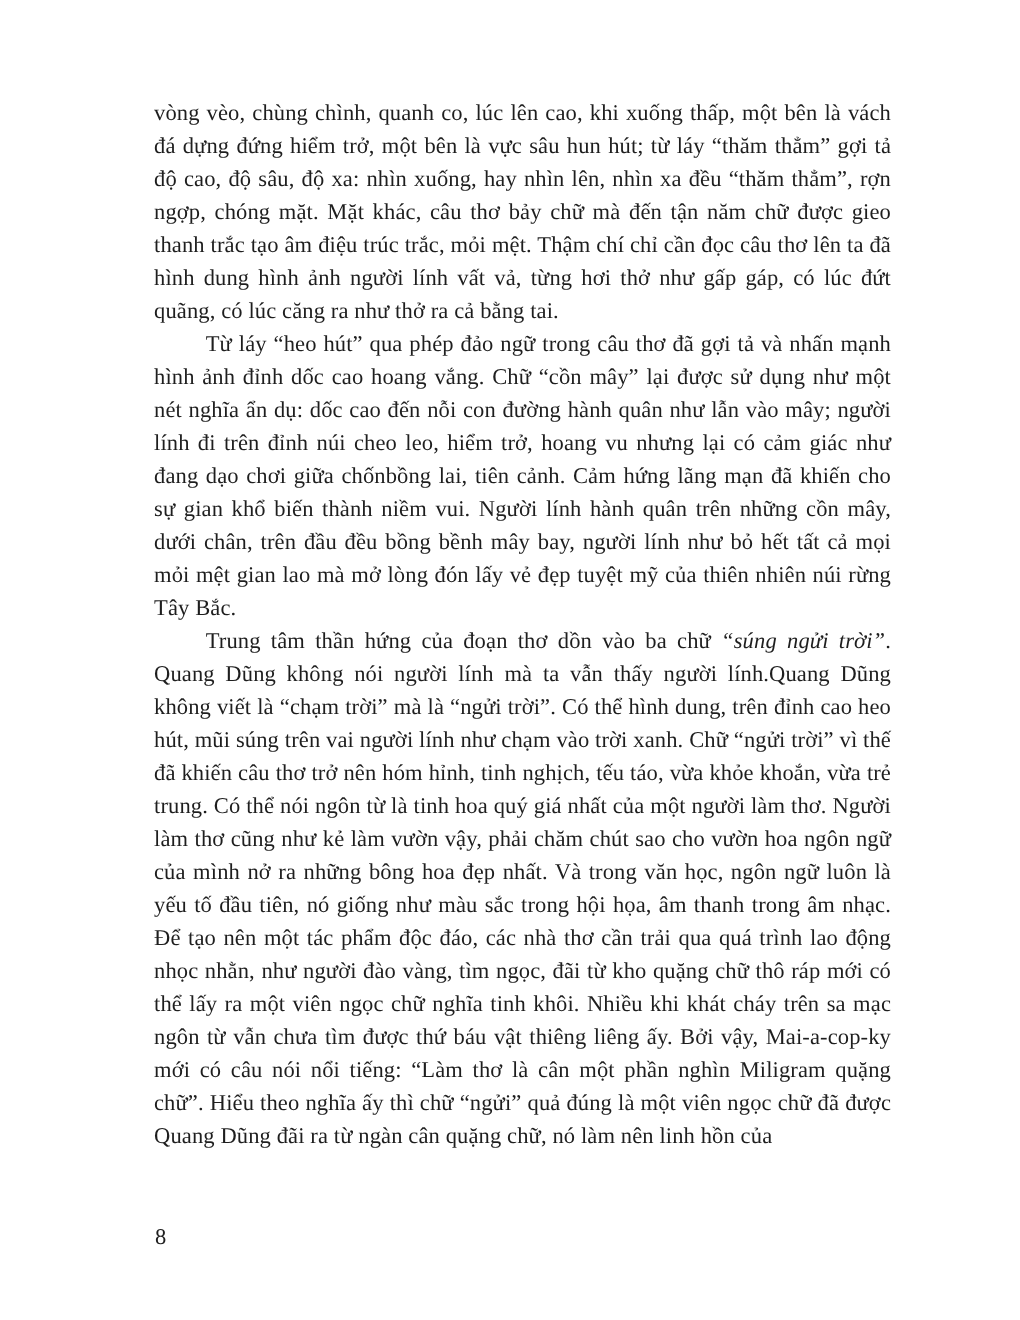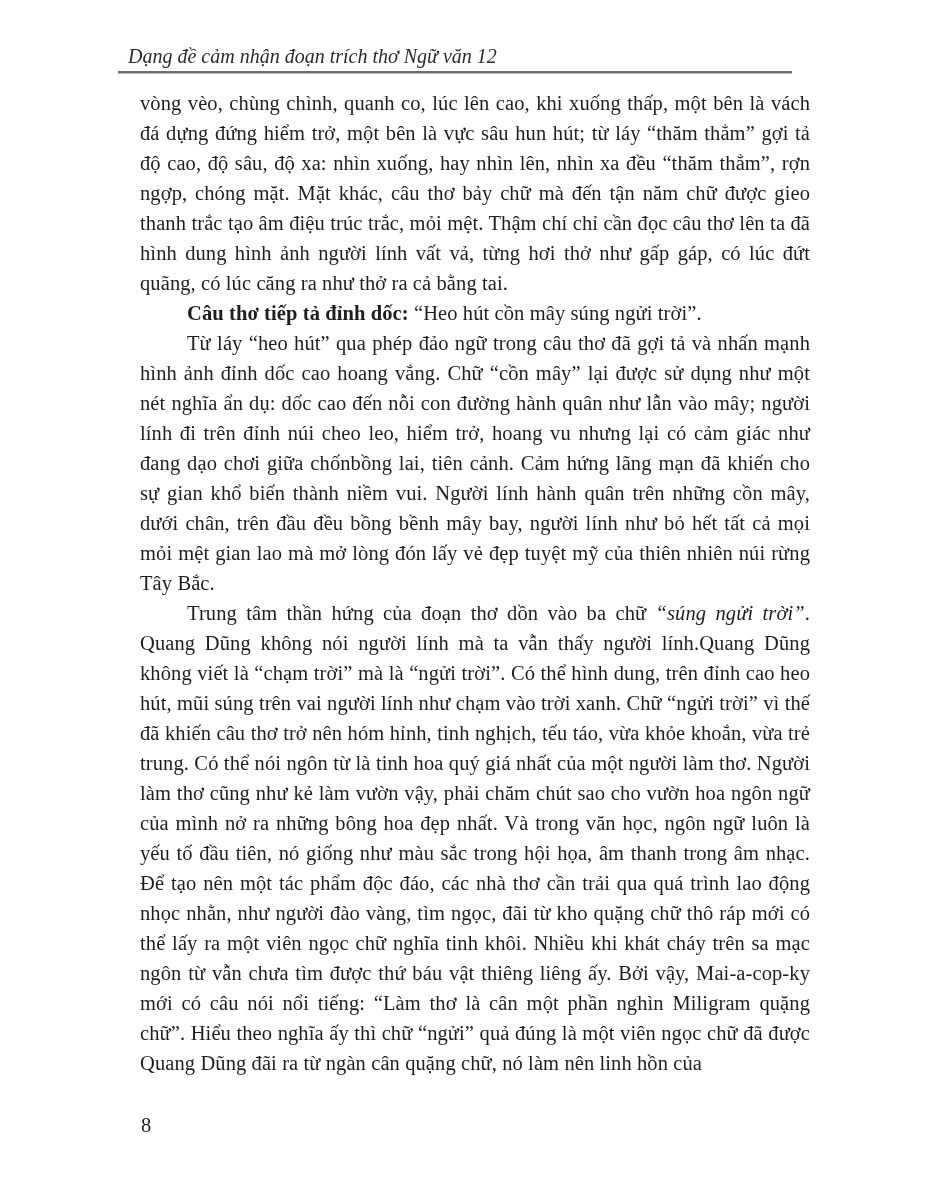--- a/index.html
+++ b/index.html
@@ -68,30 +68,25 @@
     font-size: 20.5px;
     line-height: 30px;
     color: #1e1e1e;
   }
 </style>
 </head>
 <body>
 
 <div class="page">
 
-  <div class="header">
-    <div class="header-title">Dạng đề cảm nhận đoạn trích thơ Ngữ văn 12</div>
-    <div class="header-rule"></div>
-  </div>
 
   <div class="body-text">
 
     <p class="para"><span>vòng vèo, chùng chình, quanh co, lúc lên cao, khi xuống thấp, một bên là vách đá dựng đứng hiểm trở, một bên là vực sâu hun hút; từ láy “thăm thẳm” gợi tả độ cao, độ sâu, độ xa: nhìn xuống, hay nhìn lên, nhìn xa đều “thăm thẳm”, rợn ngợp, chóng mặt. Mặt khác, câu thơ bảy chữ mà đến tận năm chữ được gieo thanh trắc tạo âm điệu trúc trắc, mỏi mệt. Thậm chí chỉ cần đọc câu thơ lên ta đã hình dung hình ảnh người lính vất vả, từng hơi thở như gấp gáp, có lúc đứt quãng, có lúc căng ra như thở ra cả bằng tai.</span></p>
 
-    <p class="para indent"><span class="seg-bold">Câu thơ tiếp tả đỉnh dốc:</span><span> “Heo hút cồn mây súng ngửi trời”.</span></p>
 
     <p class="para indent"><span>Từ láy “heo hút” qua phép đảo ngữ trong câu thơ đã gợi tả và nhấn mạnh hình ảnh đỉnh dốc cao hoang vắng. Chữ “cồn mây” lại được sử dụng như một nét nghĩa ẩn dụ: dốc cao đến nỗi con đường hành quân như lẫn vào mây; người lính đi trên đỉnh núi cheo leo, hiểm trở, hoang vu nhưng lại có cảm giác như đang dạo chơi giữa chốnbồng lai, tiên cảnh. Cảm hứng lãng mạn đã khiến cho sự gian khổ biến thành niềm vui. Người lính hành quân trên những cồn mây, dưới chân, trên đầu đều bồng bềnh mây bay, người lính như bỏ hết tất cả mọi mỏi mệt gian lao mà mở lòng đón lấy vẻ đẹp tuyệt mỹ của thiên nhiên núi rừng Tây Bắc.</span></p>
 
     <p class="para indent"><span>Trung tâm thần hứng của đoạn thơ dồn vào ba chữ </span><span class="seg-italic">“súng ngửi trời”</span><span>. Quang Dũng không nói người lính mà ta vẫn thấy người lính.Quang Dũng không viết là “chạm trời” mà là “ngửi trời”. Có thể hình dung, trên đỉnh cao heo hút, mũi súng trên vai người lính như chạm vào trời xanh. Chữ “ngửi trời” vì thế đã khiến câu thơ trở nên hóm hỉnh, tinh nghịch, tếu táo, vừa khỏe khoắn, vừa trẻ trung. Có thể nói ngôn từ là tinh hoa quý giá nhất của một người làm thơ. Người làm thơ cũng như kẻ làm vườn vậy, phải chăm chút sao cho vườn hoa ngôn ngữ của mình nở ra những bông hoa đẹp nhất. Và trong văn học, ngôn ngữ luôn là yếu tố đầu tiên, nó giống như màu sắc trong hội họa, âm thanh trong âm nhạc. Để tạo nên một tác phẩm độc đáo, các nhà thơ cần trải qua quá trình lao động nhọc nhằn, như người đào vàng, tìm ngọc, đãi từ kho quặng chữ thô ráp mới có thể lấy ra một viên ngọc chữ nghĩa tinh khôi. Nhiều khi khát cháy trên sa mạc ngôn từ vẫn chưa tìm được thứ báu vật thiêng liêng ấy. Bởi vậy, Mai-a-cop-ky mới có câu nói nổi tiếng: “Làm thơ là cân một phần nghìn Miligram quặng chữ”. Hiểu theo nghĩa ấy thì chữ “ngửi” quả đúng là một viên ngọc chữ đã được Quang Dũng đãi ra từ ngàn cân quặng chữ, nó làm nên linh hồn của</span></p>
 
   </div>
 
   <div class="page-number">8</div>
 
 </div>

